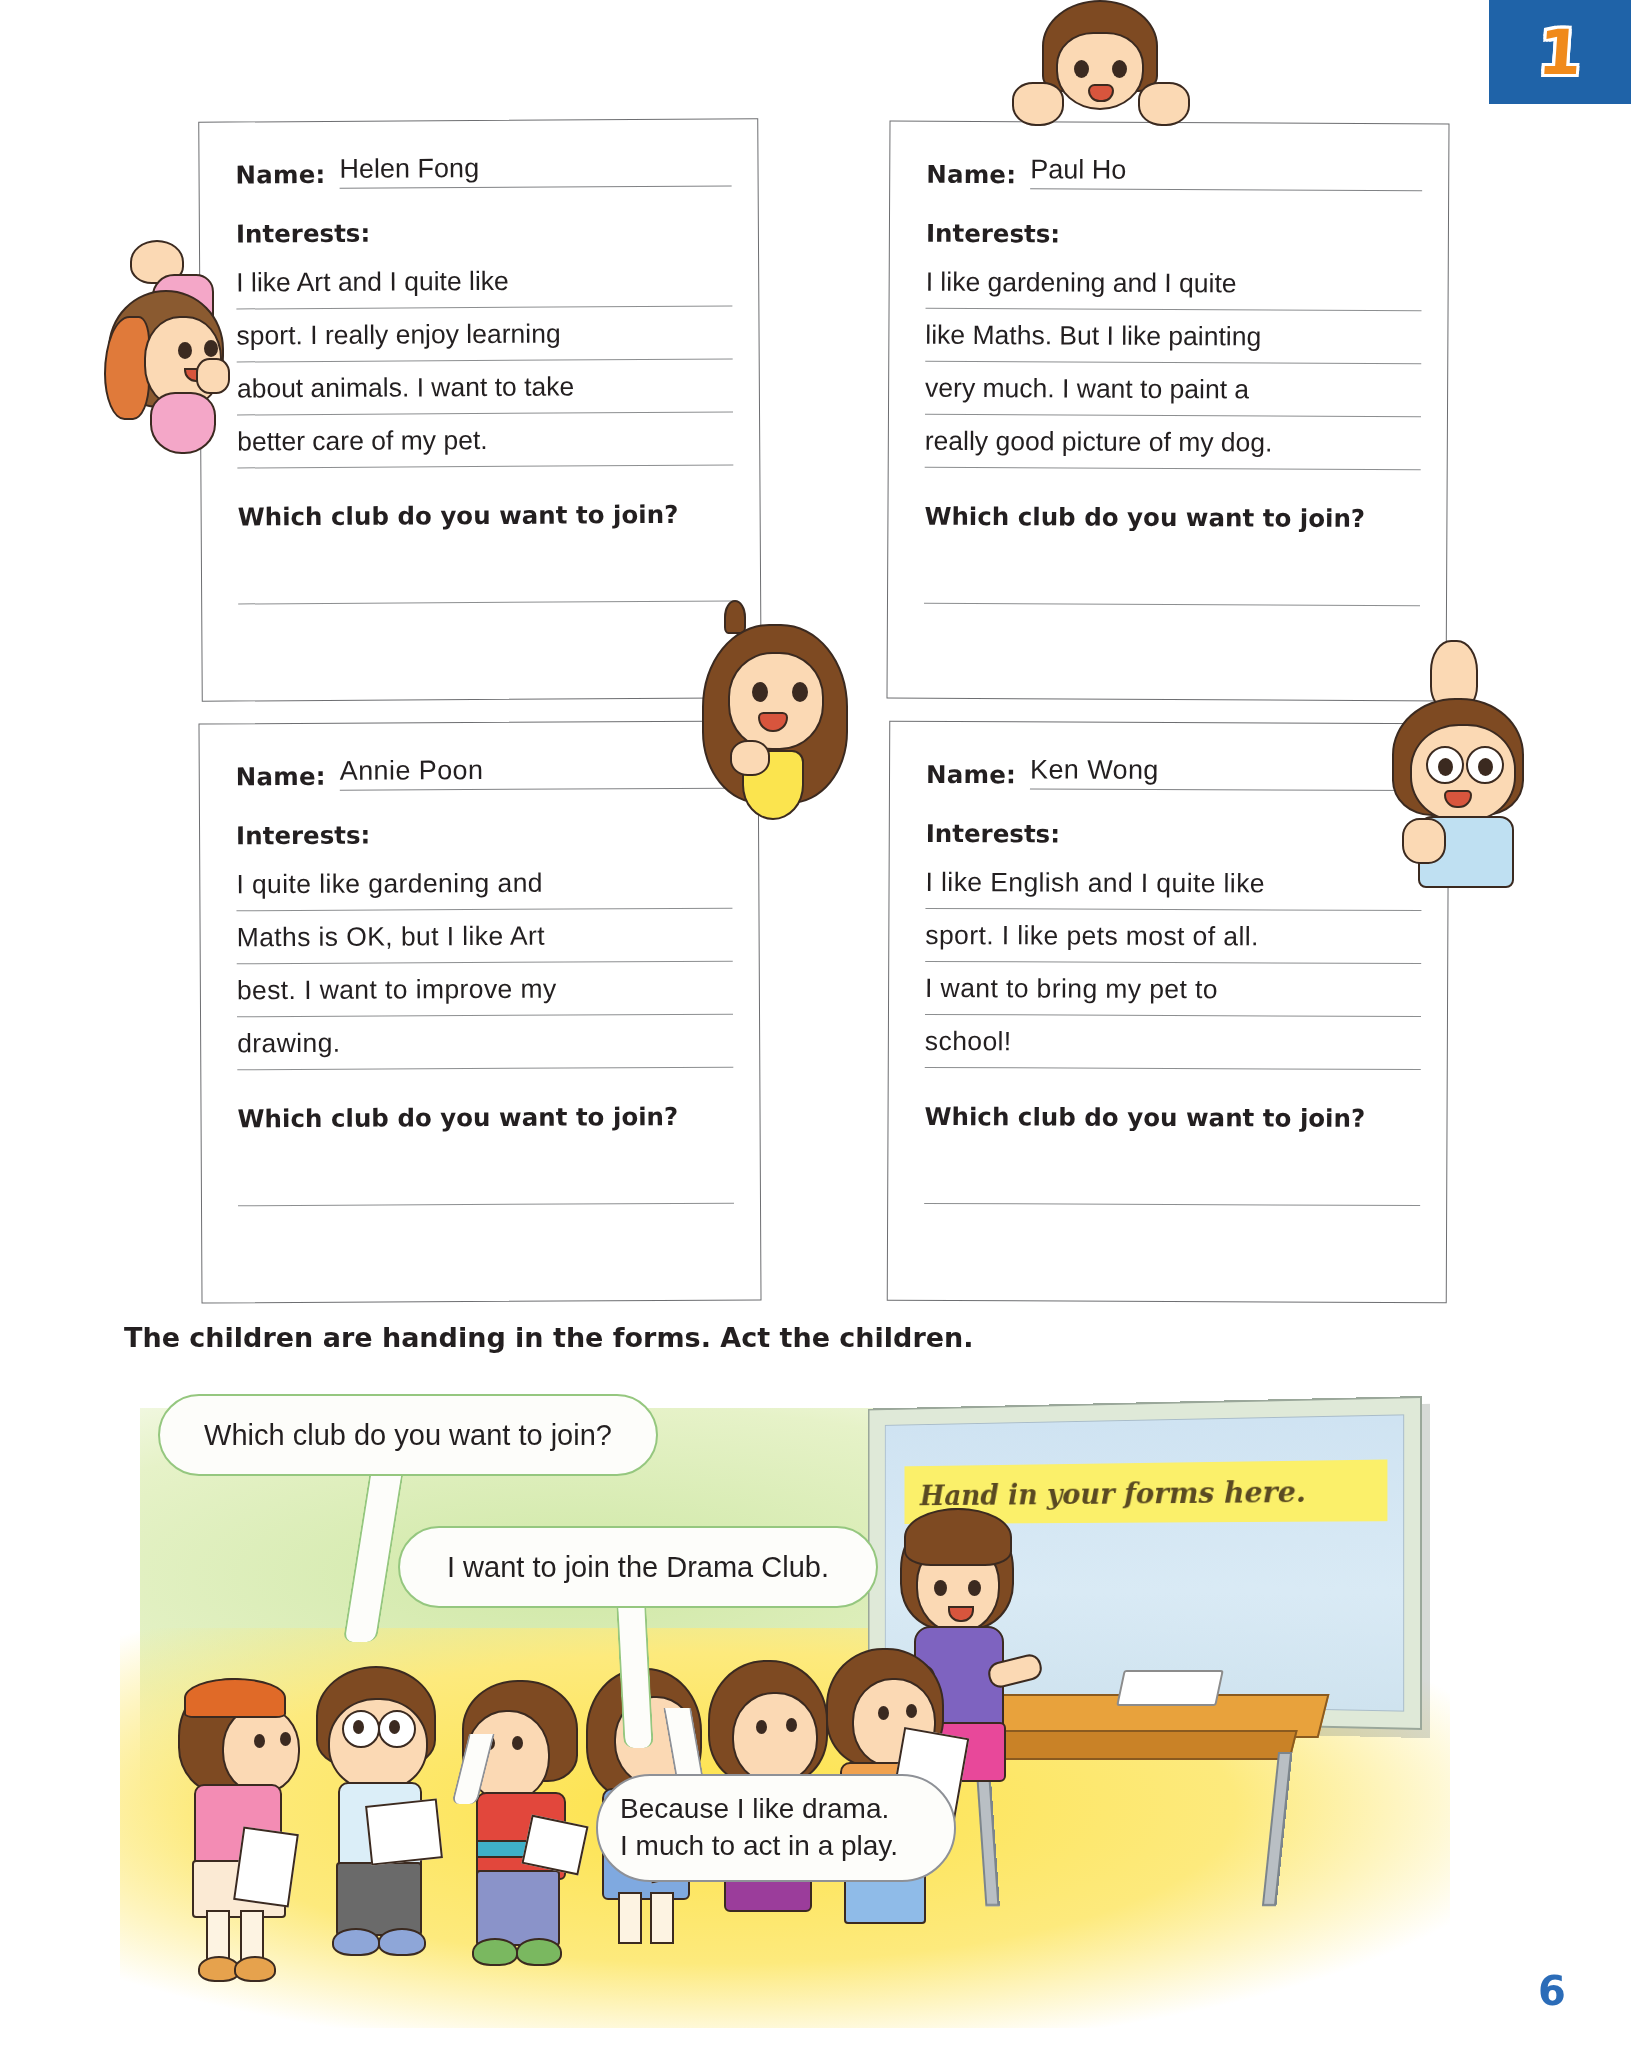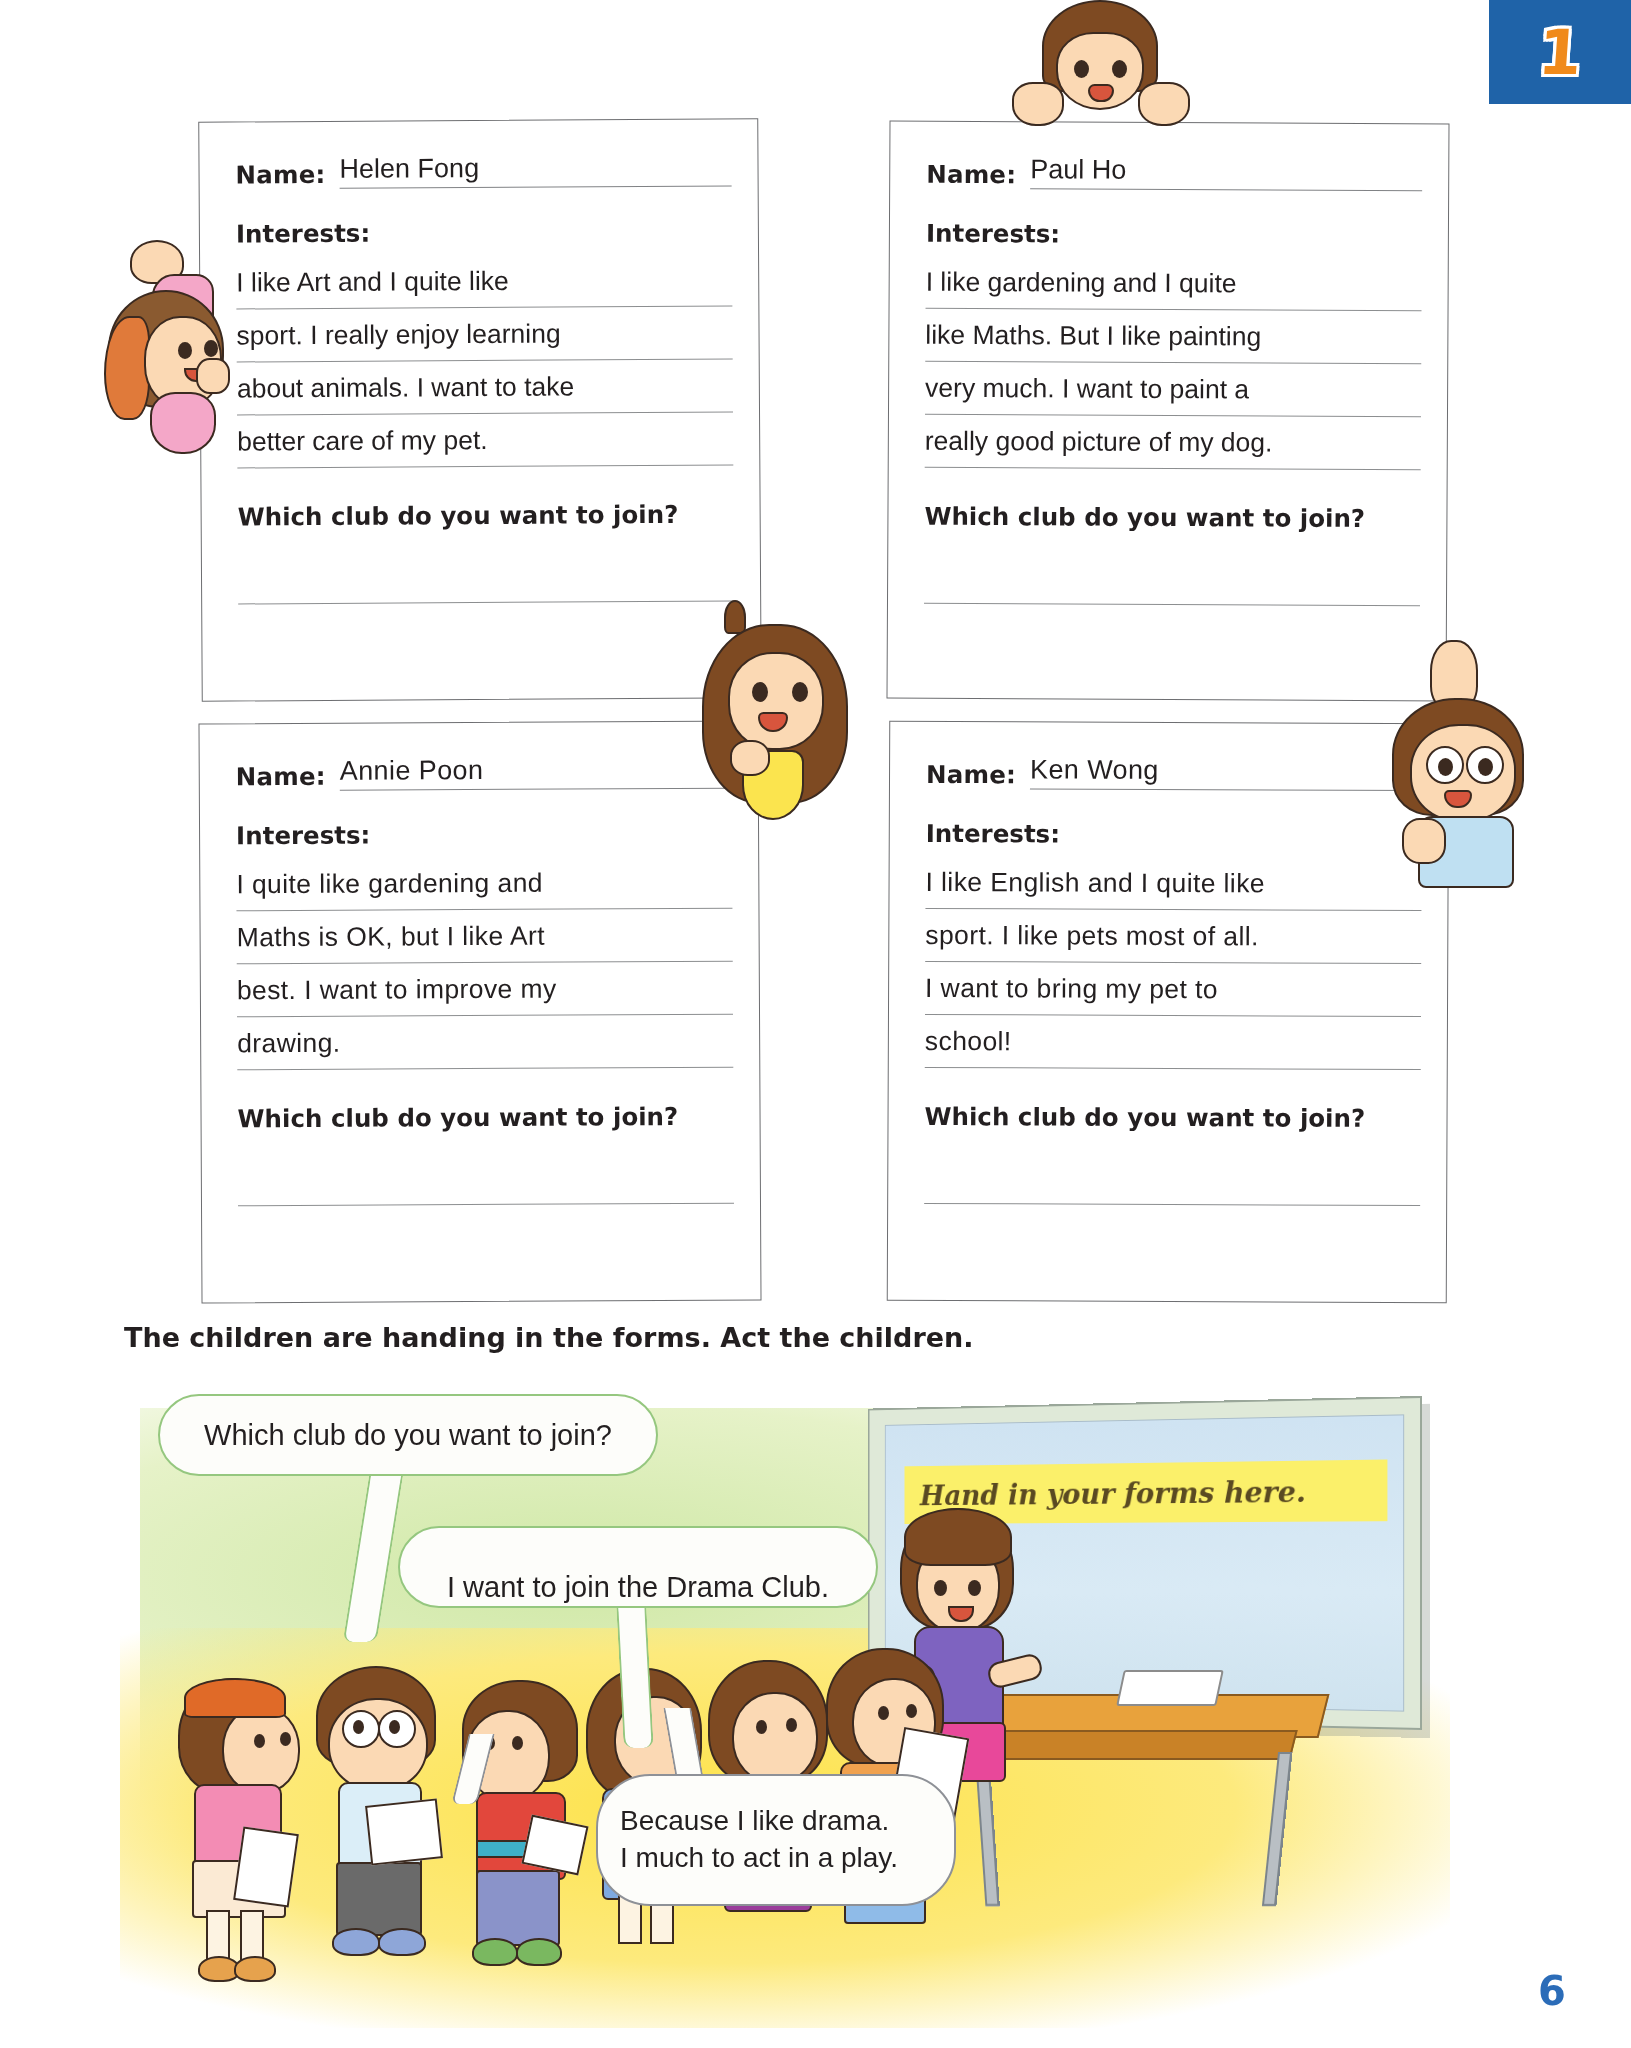--- a/index.html
+++ b/index.html
@@ -289,25 +289,25 @@
   }
   .bubble span {
     font-family: "Liberation Sans", sans-serif;
     font-size: 29px;
     color: #231f20;
     white-space: nowrap;
     line-height: 1.32;
     text-align: center;
   }
   .bubble.b-q1  { left: 78px;  top: 16px;  width: 500px; height: 82px; }
-  .bubble.b-q2  { left: 318px; top: 148px; width: 480px; height: 82px; align-items: flex-end; }
+  .bubble.b-q2  { left: 318px; top: 148px; width: 480px; height: 82px; }
   .bubble.b-why { left: 346px; top: 420px; width: 140px; height: 110px;
                   border-color: #8e9197; border-radius: 48px; }
   .bubble.b-because {
-    left: 516px; top: 396px; width: 360px; height: 132px;
+    left: 516px; top: 396px; width: 360px; height: 108px;
     border-color: #8e9197; border-radius: 54px;
     flex-direction: column;
     padding: 0 22px;
   }
   .bubble.b-because span { font-size: 28px; width: 100%; text-align: left; }
 
   .tail {
     position: absolute;
     background: #fdfdfa;
     border-left: 2.6px solid #95c77f;

